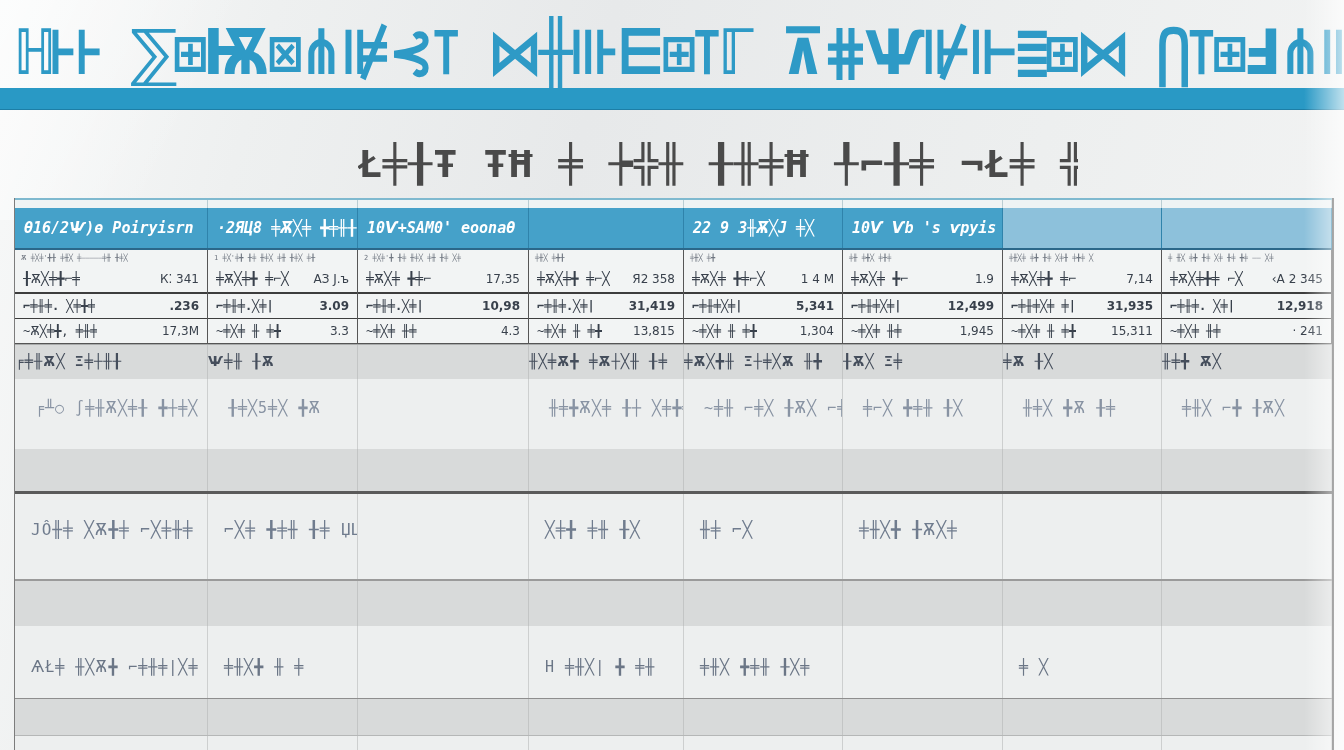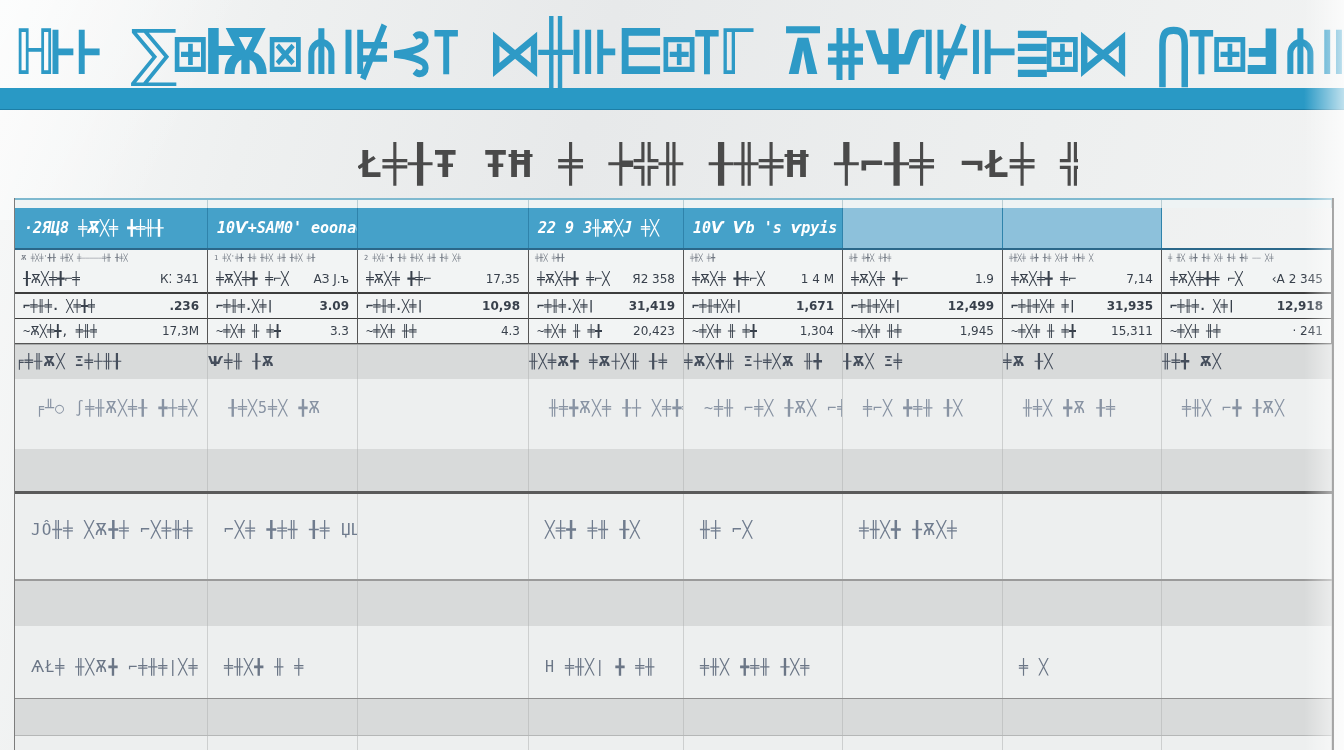--- a/index.html
+++ b/index.html
@@ -94,20 +94,21 @@
         <div class="cell pre"></div>
         <div class="cell pre"></div>
         <div class="cell pre"></div>
         <div class="cell pre"></div>
         <div class="cell pre"></div>
         <div class="cell pre"></div>
         <div class="cell pre"></div>
         <div class="cell pre"></div>
       </div>
     <div class="t-row header">
+        <div class="cell header garble">Ѳ16/2Ѱ)ѳ Роіrуіѕrn</div>
         <div class="cell header garble">·2ЯЦ8 ╪Ѫ╳╪ ╋╪╫╂</div>
         <div class="cell header garble">10Ѵ+ЅАМ0' еооnаѲ</div>
         <div class="cell header garble"></div>
         <div class="cell header garble">22 9 З╫Ѫ╳Ј ╪╳</div>
         <div class="cell header garble">10Ѵ Ѵb 'ѕ ѵруіѕ ЂЦЫ</div>
         <div class="cell header light garble"></div>
         <div class="cell header light garble"></div>
       </div>
     <div class="t-row mini">
         <div class="cell mini">
@@ -160,32 +161,32 @@
           <div class="mrow b">
             <span class="lab garble">╪Ѫ╳╪╋ ╪⌐╳</span>
             <span class="val">Я2 358</span>
           </div>
           <div class="mrow c">
             <span class="lab garble">⌐╪╫╪.╳╪|</span>
             <span class="val">31,419</span>
           </div>
           <div class="mrow d">
             <span class="lab garble">~╪╳╪ ╫ ╪╋</span>
-            <span class="val">20,423</span>
+            <span class="val">13,815</span>
           </div>
         </div>
         <div class="cell mini">
           <div class="tiny garble">╪╫╳ ╪╋</div>
           <div class="mrow b">
             <span class="lab garble">╪Ѫ╳╪ ╋╪⌐╳</span>
             <span class="val">1 4 М</span>
           </div>
           <div class="mrow c">
             <span class="lab garble">⌐╪╫╪╳╪|</span>
-            <span class="val">1,671</span>
+            <span class="val">5,341</span>
           </div>
           <div class="mrow d">
             <span class="lab garble">~╪╳╪ ╫ ╪╋</span>
             <span class="val">1,304</span>
           </div>
         </div>
         <div class="cell mini">
           <div class="tiny garble">╪╫ ╪╋╳ ╪╫╪</div>
           <div class="mrow b">
             <span class="lab garble">╪Ѫ╳╪ ╋⌐</span>

